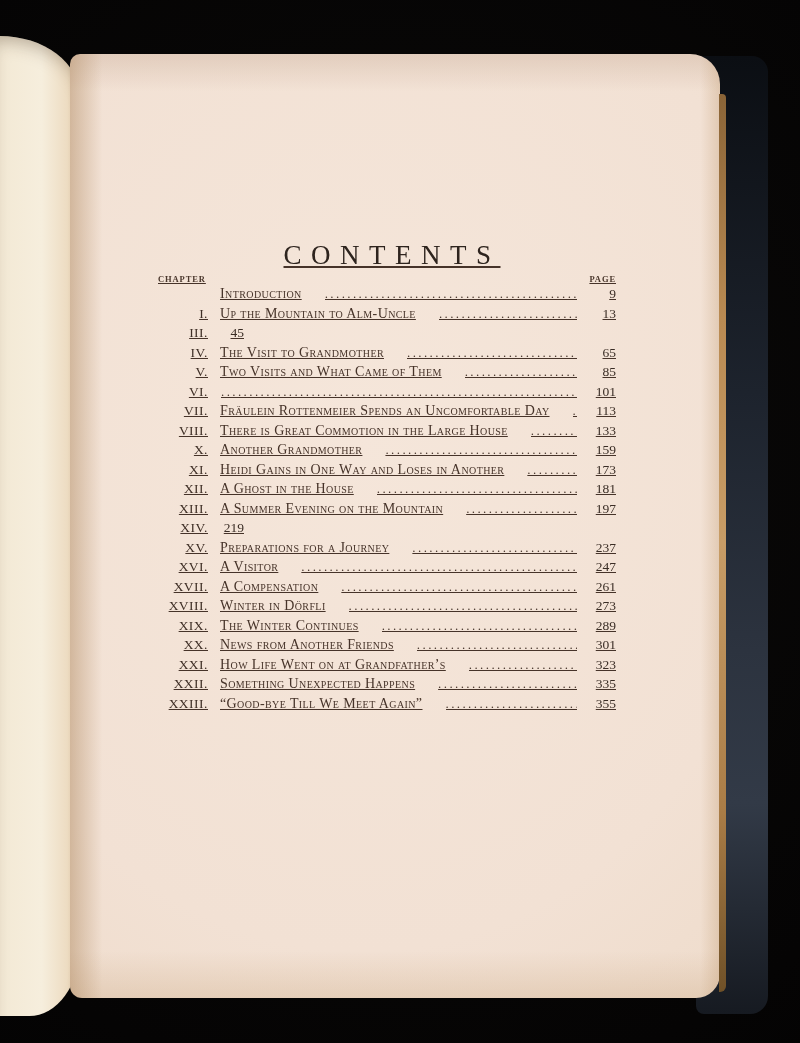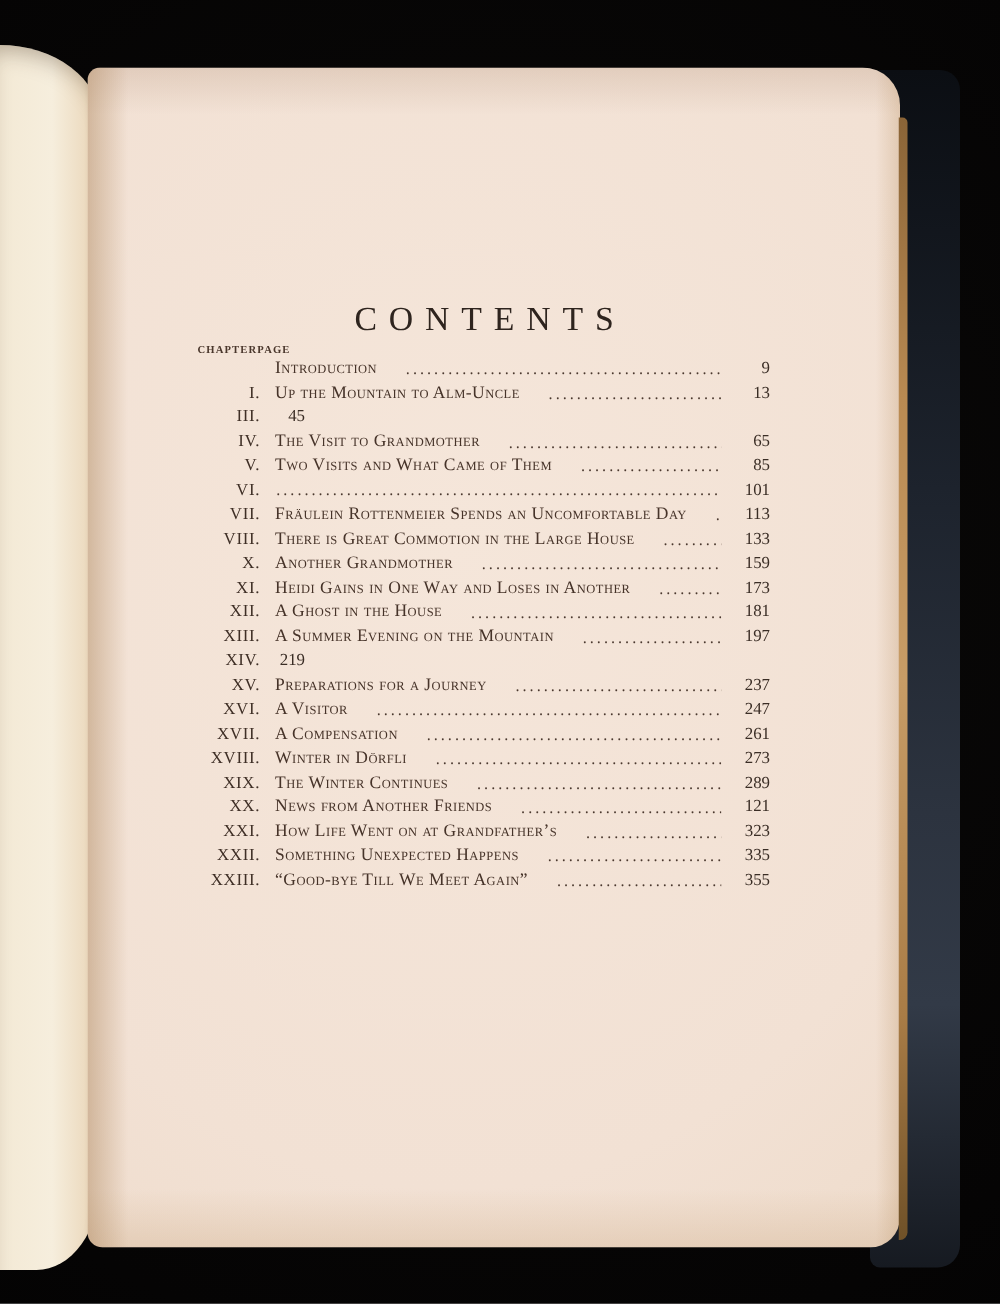--- a/index.html
+++ b/index.html
@@ -31,27 +31,27 @@
       linear-gradient(0deg, rgba(186,146,100,.22) 0%, rgba(186,146,100,0) 5%),
       linear-gradient(180deg, rgba(150,110,80,.18) 0%, rgba(150,110,80,0) 4%),
       radial-gradient(120% 100% at 45% 40%, #f5e6da 0%, #f2e1d4 55%, #eedbca 80%, #e6cfba 100%);
   }
   
   .page::after{
     content:"";position:absolute;right:-6px;top:40px;bottom:6px;width:7px;
     background:linear-gradient(180deg,#8a6437 0%,#b98a52 25%,#c79c66 50%,#a97c46 80%,#6f5128 100%);
     border-radius:0 4px 6px 0;
   }
-  .contents-block{position:absolute;left:88px;top:186px;width:458px;color:#463329;}
+  .contents-block{position:absolute;left:88px;top:186px;width:458px;color:#463329;text-decoration:underline;}
   .contents-title{
     margin:0 0 2px;padding-left:10px;text-align:center;
     font-size:27px;line-height:31px;font-weight:400;letter-spacing:9.5px;color:#2e241e;
   }
   .cols{
-    display:flex;justify-content:flex-start;align-items:flex-end;
+    display:flex;justify-content:space-between;align-items:flex-end;
     font-size:8.5px;font-weight:700;letter-spacing:.9px;color:#4a372c;
     height:11px;margin-bottom:2px;
   }
   .toc-row{display:flex;align-items:baseline;height:19.5px;}
   .chap{flex:none;width:50px;text-align:right;font-size:13.5px;letter-spacing:.5px;color:#3f2f26;}
   .ttl-wrap{flex:1;display:flex;align-items:flex-start;margin-left:12px;overflow:hidden;gap:22px;}
   .ttl{font-variant:small-caps;font-size:14px;letter-spacing:.4px;white-space:nowrap;color:#463329;}
   .leader{
     flex:1;overflow:hidden;white-space:nowrap;
     font-size:13px;letter-spacing:2.4px;margin:0 3px 0 1px;color:#4a382e;
@@ -228,21 +228,21 @@
             </span>
             <span class="pg">289</span>
           </div>
 
           <div class="toc-row">
             <span class="chap">XX.</span>
             <span class="ttl-wrap">
               <span class="ttl">News from Another Friends</span>
               <span class="leader"></span>
             </span>
-            <span class="pg">121</span>
+            <span class="pg">301</span>
           </div>
 
           <div class="toc-row">
             <span class="chap">XXI.</span>
             <span class="ttl-wrap">
               <span class="ttl">How Life Went on at Grandfather’s</span>
               <span class="leader"></span>
             </span>
             <span class="pg">323</span>
           </div>

